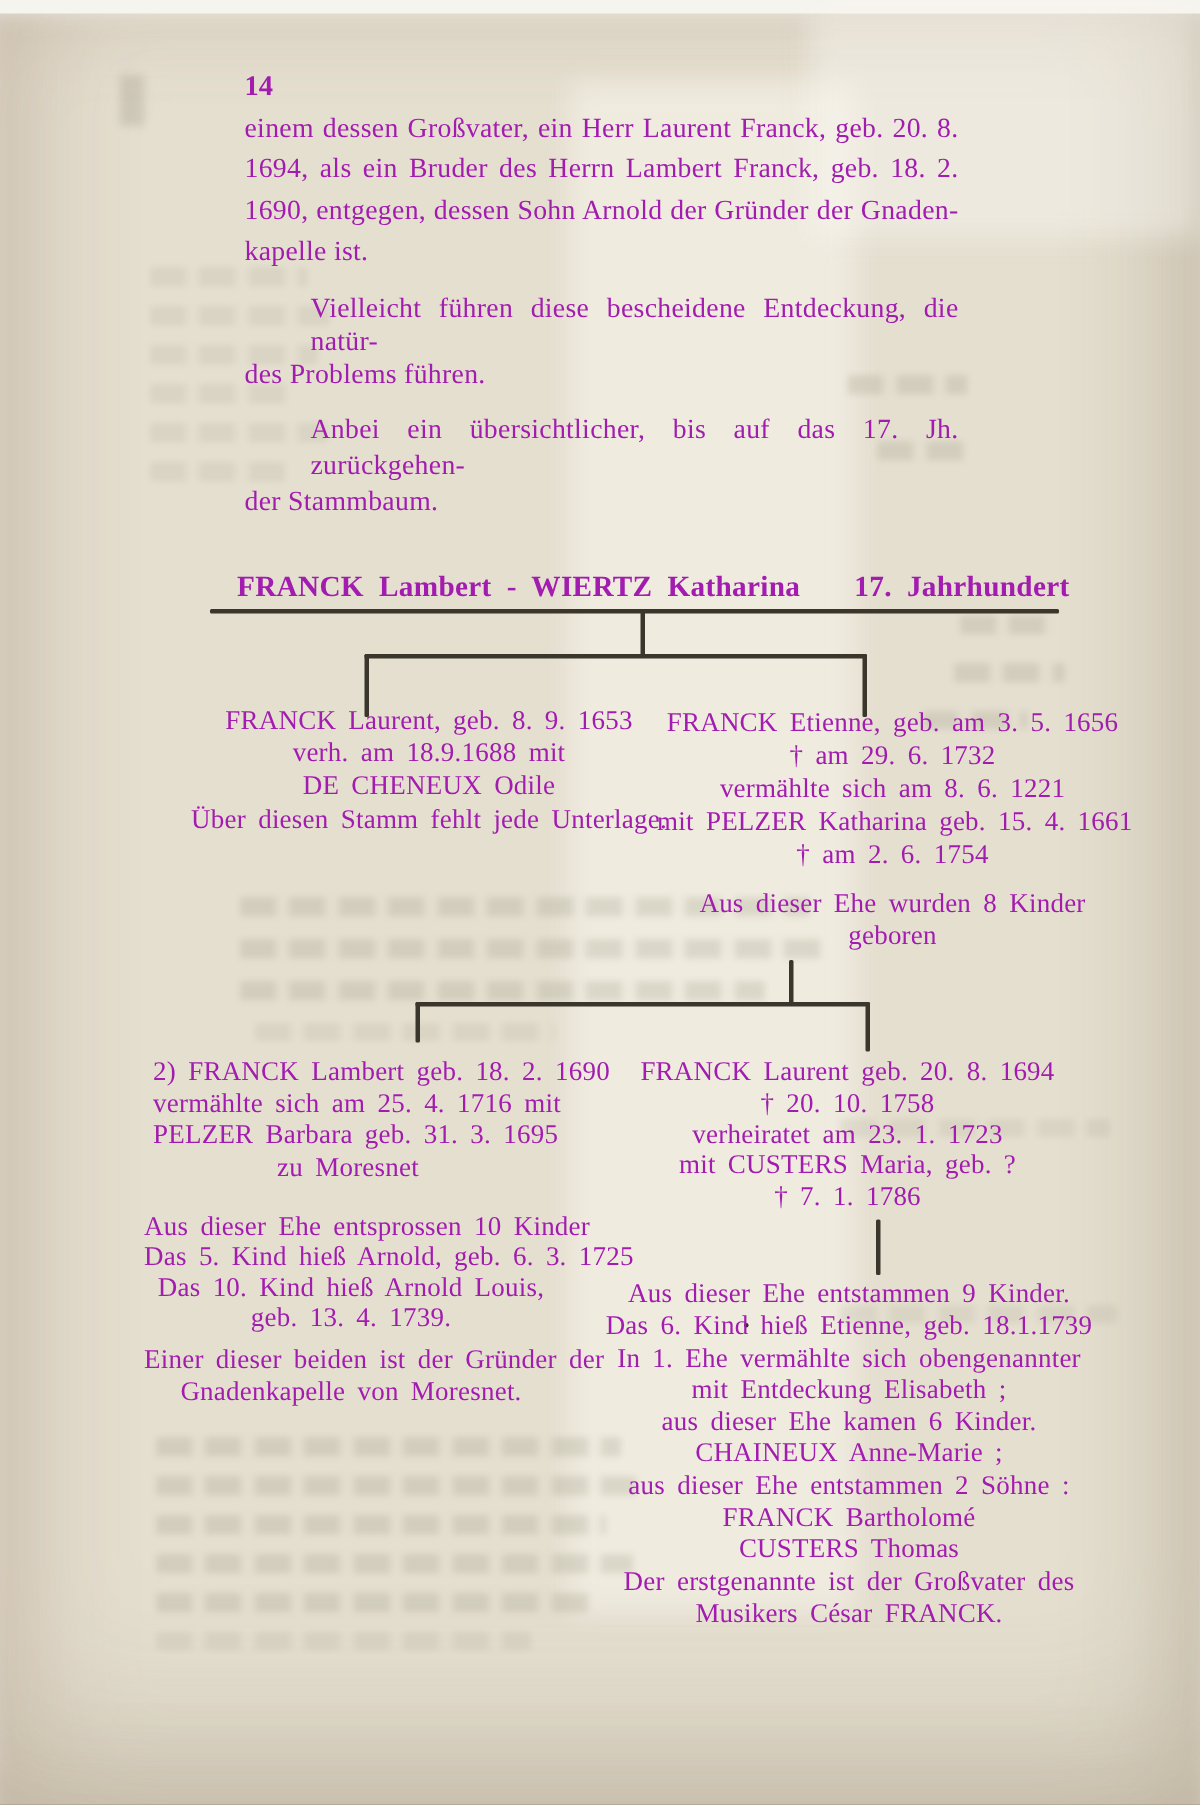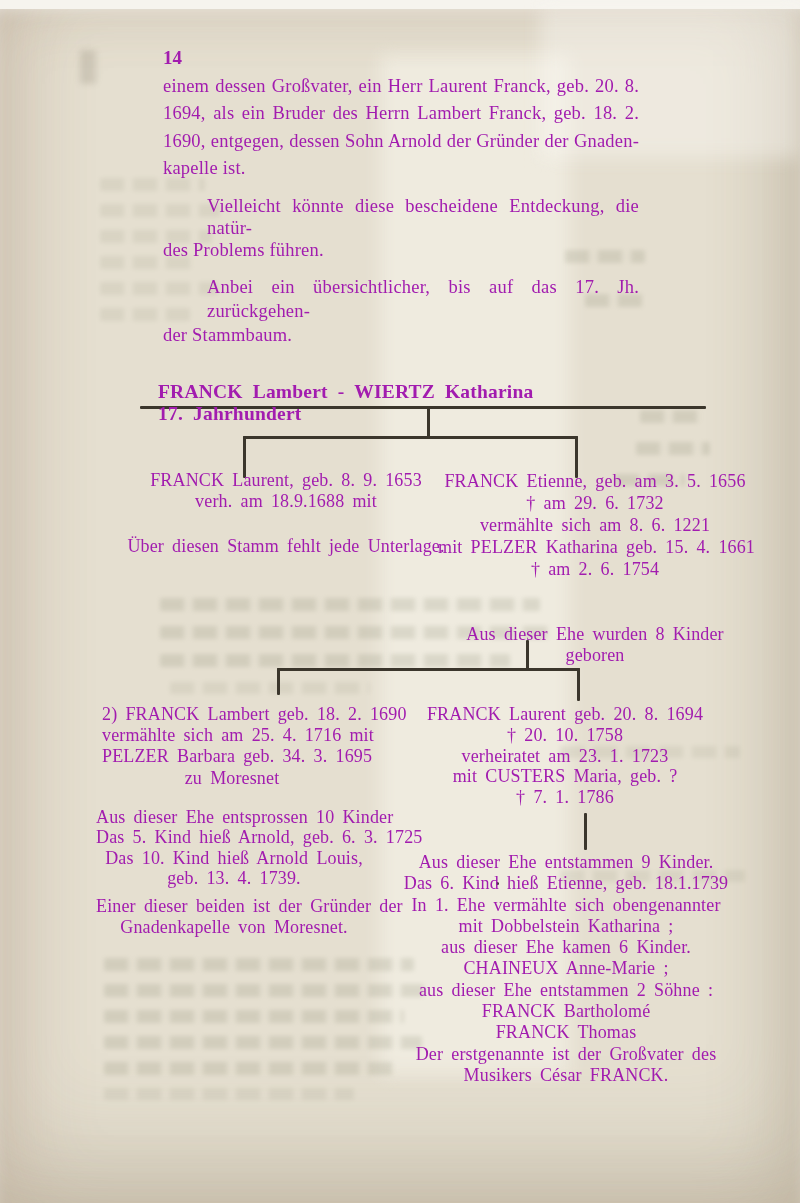--- a/index.html
+++ b/index.html
@@ -27,21 +27,21 @@
   .ghost.dim{opacity:.32;}
   .ghost.blob{background:rgba(112,106,88,.38);filter:blur(3px);}
   .txt{position:absolute;z-index:4;}
   .para{font-size:18.5px;letter-spacing:.2px;width:476px;left:163px;}
   .para .tline{text-align:justify;text-align-last:justify;}
   .para .tline.last{text-align-last:left;}
   .para.indent .tline:first-child{padding-left:44px;box-sizing:border-box;}
   .pagenum{font-weight:700;font-size:19px;}
   .tree-header{
     display:flex;justify-content:space-between;
-    font-weight:700;font-size:19.5px;word-spacing:5px;letter-spacing:.2px;white-space:nowrap;flex-direction:column;
+    font-weight:700;font-size:19.5px;word-spacing:5px;letter-spacing:.2px;white-space:nowrap;
   }
   .col-block{text-align:center;font-size:18px;word-spacing:3.5px;letter-spacing:.15px;}
   .col-block .tline{white-space:nowrap;}
   .rule{position:absolute;background:#3b362c;z-index:3;border-radius:1px;}
   .speck{position:absolute;z-index:3;background:#2f2b24;border-radius:50%;}
 </style>
 </head>
 <body>
 
 <div id="page">
@@ -77,21 +77,21 @@
 
   <div class="txt pagenum" style="left:163px;top:47px;">14</div>
 
   <div class="txt para" style="top:73px;line-height:27.3px;">
       <div class="tline">einem dessen Großvater, ein Herr Laurent Franck, geb. 20. 8.</div>
       <div class="tline">1694, als ein Bruder des Herrn Lambert Franck, geb. 18. 2.</div>
       <div class="tline">1690, entgegen, dessen Sohn Arnold der Gründer der Gnaden-</div>
       <div class="tline last">kapelle ist.</div>
     </div>
   <div class="txt para indent" style="top:196px;line-height:21.8px;">
-      <div class="tline">Vielleicht könnte diese bescheidene Entdeckung, die natür-</div>
+      <div class="tline">Vielleicht führen diese bescheidene Entdeckung, die natür-</div>
       <div class="tline last">des Problems führen.</div>
     </div>
   <div class="txt para indent" style="top:276px;line-height:23.8px;">
       <div class="tline">Anbei ein übersichtlicher, bis auf das 17. Jh. zurückgehen-</div>
       <div class="tline last">der Stammbaum.</div>
     </div>
 
   <div class="txt tree-header" style="left:158px;top:381px;width:555px;">
     <span>FRANCK Lambert - WIERTZ Katharina</span>
     <span>17. Jahrhundert</span>
@@ -104,39 +104,40 @@
   <div class="rule" style="left:575px;top:436px;width:3px;height:42px;"></div>
   <div class="rule" style="left:526px;top:640px;width:3px;height:30px;"></div>
   <div class="rule" style="left:277px;top:668px;width:303px;height:3px;"></div>
   <div class="rule" style="left:277px;top:668px;width:3px;height:27px;"></div>
   <div class="rule" style="left:577px;top:668px;width:3px;height:33px;"></div>
   <div class="rule" style="left:584px;top:813px;width:3px;height:37px;"></div>
 
   <div class="txt col-block" style="left:133px;top:470px;width:306px;line-height:21.3px;">
       <div class="tline">FRANCK Laurent, geb. 8. 9. 1653</div>
       <div class="tline">verh. am 18.9.1688 mit</div>
+      <div class="tline last">DE CHENEUX Odile</div>
     </div>
   <div class="txt col-block" style="left:123px;top:536px;width:326px;">
     <span>Über diesen Stamm fehlt jede Unterlage.</span>
   </div>
   <div class="txt col-block" style="left:438px;top:470px;width:314px;line-height:22.1px;">
       <div class="tline">FRANCK Etienne, geb. am 3. 5. 1656</div>
       <div class="tline">† am 29. 6. 1732</div>
       <div class="tline">vermählte sich am 8. 6. 1221</div>
       <div class="tline">mit PELZER Katharina geb. 15. 4. 1661</div>
       <div class="tline last">† am 2. 6. 1754</div>
     </div>
-  <div class="txt col-block" style="left:436px;top:624px;width:318px;">
+  <div class="txt col-block" style="left:436px;top:592px;width:318px;">
     <span>Aus dieser Ehe wurden 8 Kinder geboren</span>
   </div>
 
   <div class="txt col-block" style="left:102px;top:704px;width:260px;line-height:21.2px;">
       <div class="tline">2) FRANCK Lambert geb. 18. 2. 1690</div>
       <div class="tline">vermählte sich am 25. 4. 1716 mit</div>
-      <div class="tline">PELZER Barbara geb. 34. 3. 1695</div>
+      <div class="tline">PELZER Barbara geb. 31. 3. 1695</div>
       <div class="tline last">zu Moresnet</div>
     </div>
   <div class="txt col-block" style="left:96px;top:807px;width:276px;line-height:20.3px;">
       <div class="tline">Aus dieser Ehe entsprossen 10 Kinder</div>
       <div class="tline">Das 5. Kind hieß Arnold, geb. 6. 3. 1725</div>
       <div class="tline">Das 10. Kind hieß Arnold Louis,</div>
       <div class="tline last">geb. 13. 4. 1739.</div>
     </div>
   <div class="txt col-block" style="left:96px;top:896px;width:276px;line-height:20.8px;">
       <div class="tline">Einer dieser beiden ist der Gründer der</div>
@@ -147,25 +148,25 @@
       <div class="tline">FRANCK Laurent geb. 20. 8. 1694</div>
       <div class="tline">† 20. 10. 1758</div>
       <div class="tline">verheiratet am 23. 1. 1723</div>
       <div class="tline">mit CUSTERS Maria, geb. ?</div>
       <div class="tline last">† 7. 1. 1786</div>
     </div>
   <div class="txt col-block" style="left:380px;top:852px;width:372px;line-height:21.3px;">
       <div class="tline">Aus dieser Ehe entstammen 9 Kinder.</div>
       <div class="tline">Das 6. Kind hieß Etienne, geb. 18.1.1739</div>
       <div class="tline">In 1. Ehe vermählte sich obengenannter</div>
-      <div class="tline">mit Dobbelstein Katharina ;</div>
+      <div class="tline">mit Entdeckung Elisabeth ;</div>
       <div class="tline">aus dieser Ehe kamen 6 Kinder.</div>
       <div class="tline">CHAINEUX Anne-Marie ;</div>
       <div class="tline">aus dieser Ehe entstammen 2 Söhne :</div>
       <div class="tline">FRANCK Bartholomé</div>
-      <div class="tline">FRANCK Thomas</div>
+      <div class="tline">CUSTERS Thomas</div>
       <div class="tline">Der erstgenannte ist der Großvater des</div>
       <div class="tline last">Musikers César FRANCK.</div>
     </div>
 
   <div class="speck" style="left:496px;top:882px;width:3px;height:3px;"></div>
 
 </div>
 
 </body></html>

